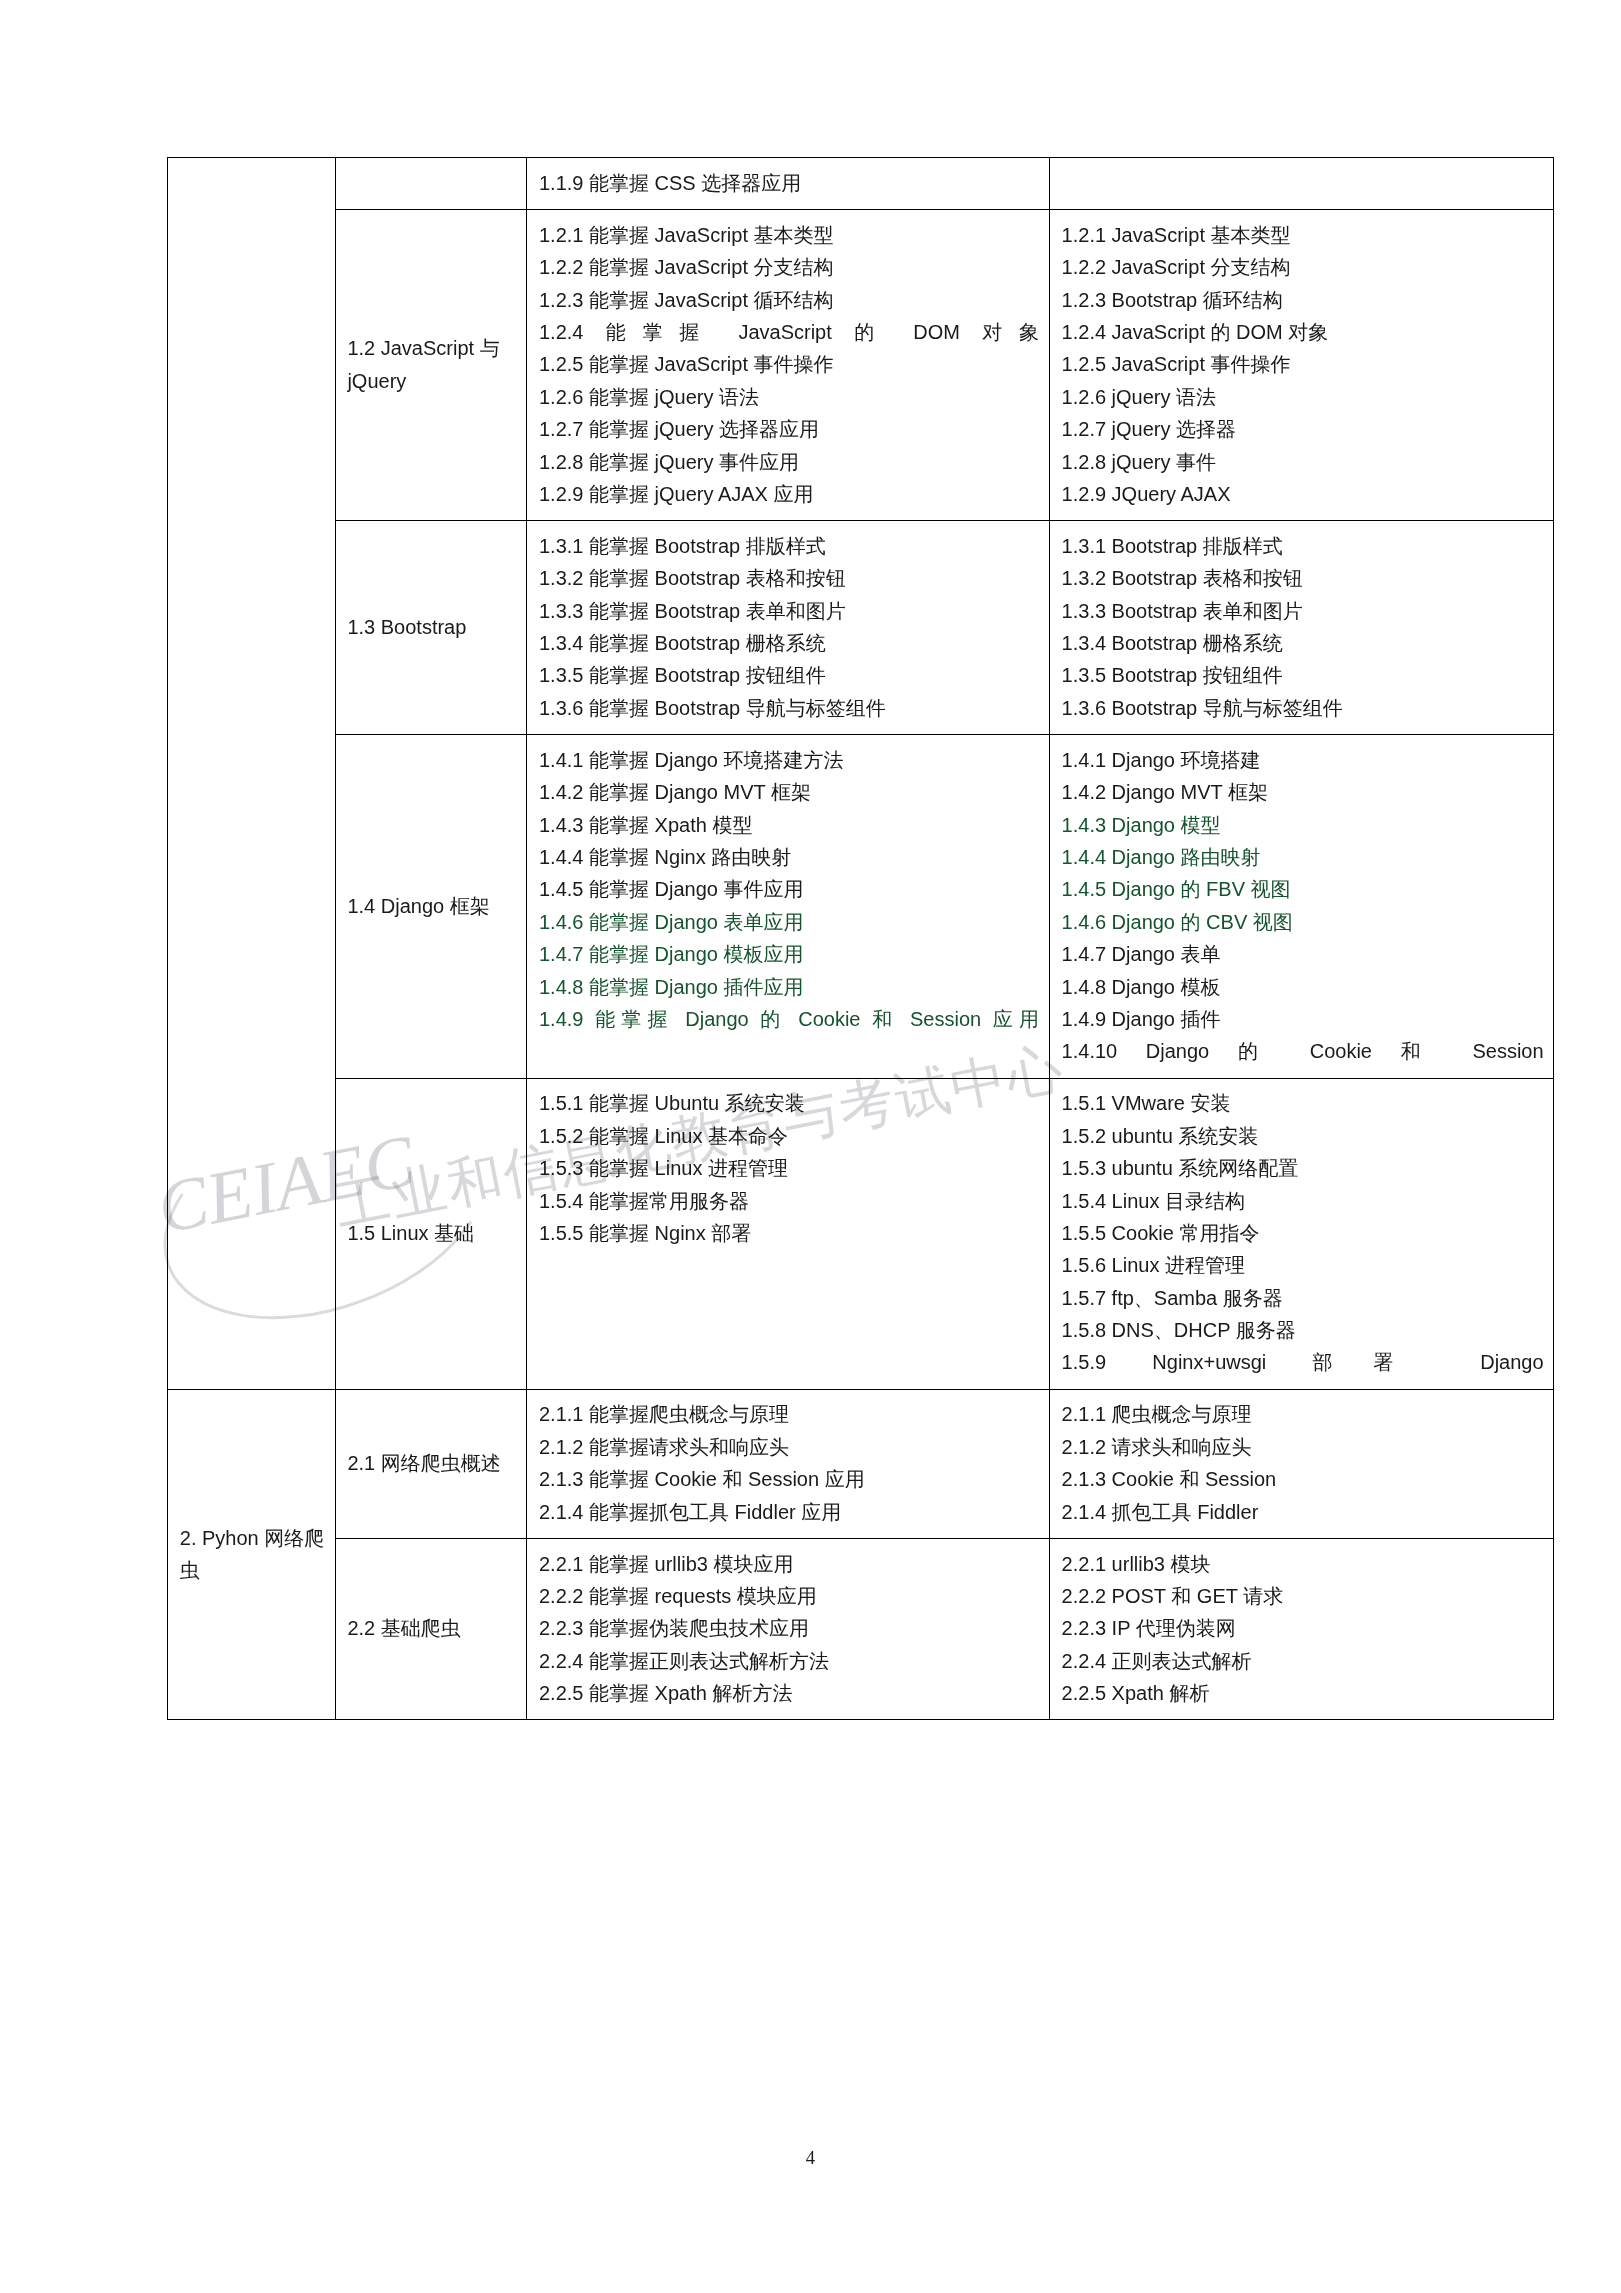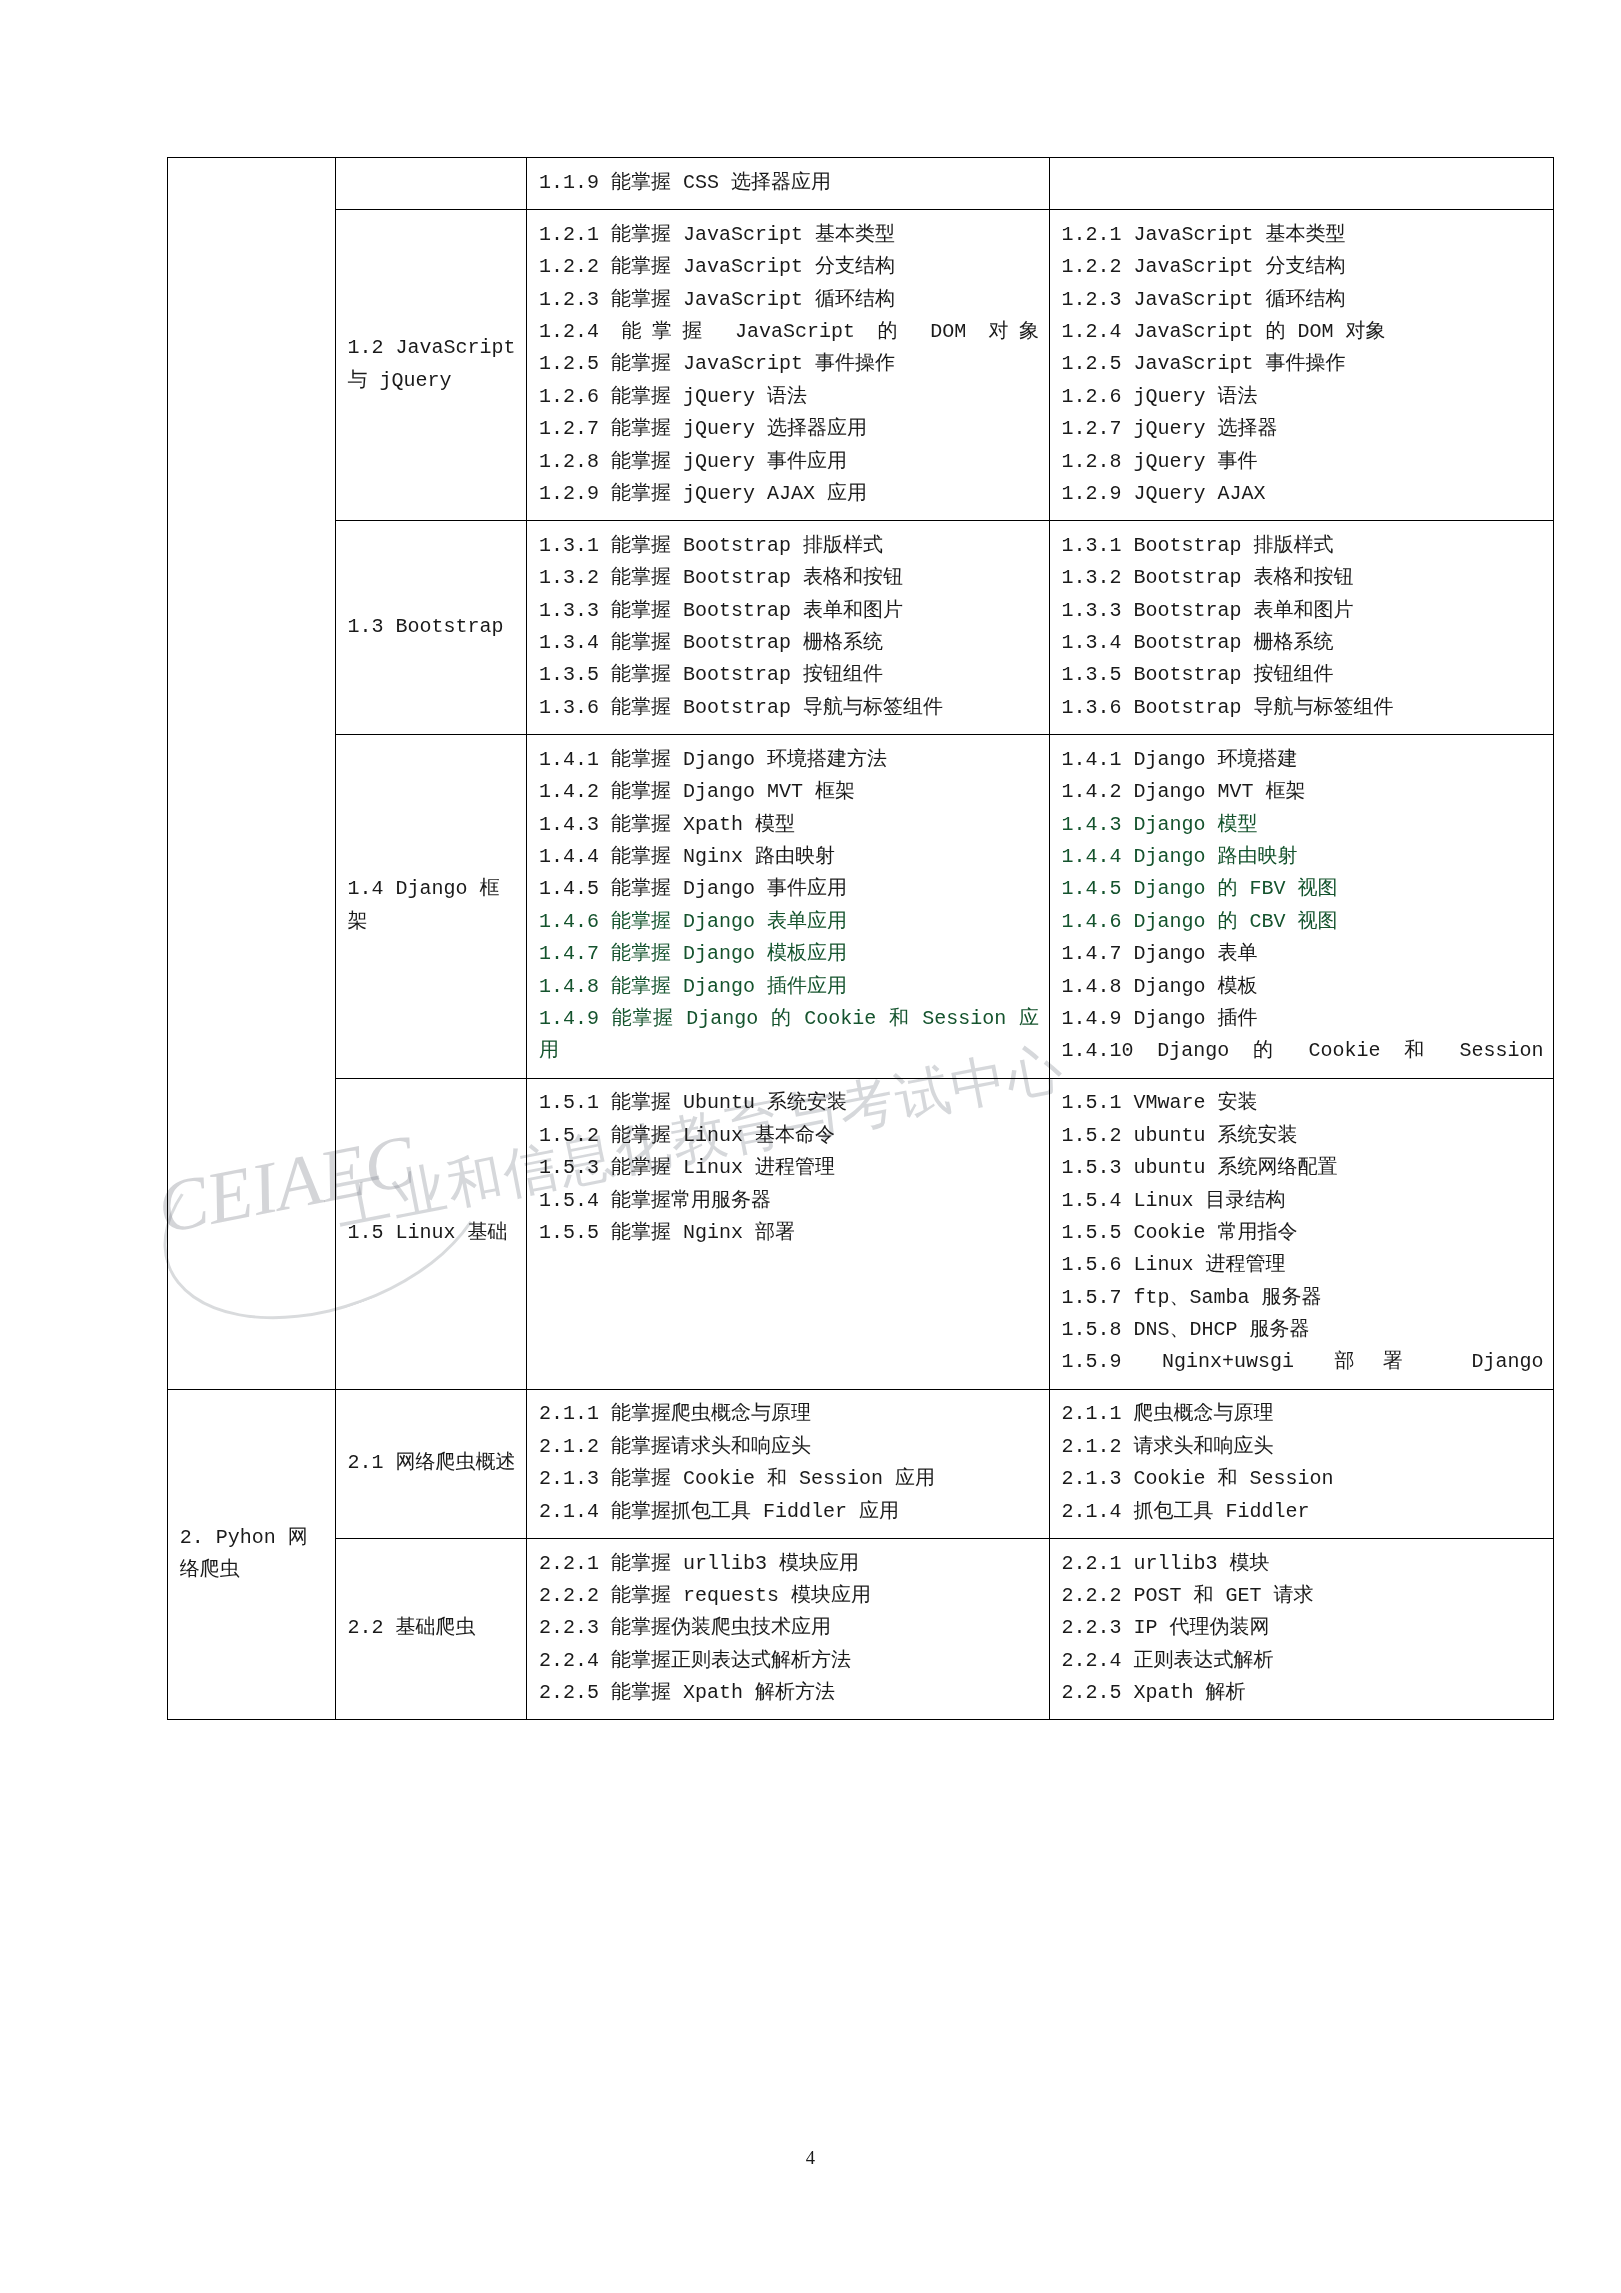--- a/index.html
+++ b/index.html
@@ -28,21 +28,21 @@
     table-layout: fixed;
     position: relative;
     z-index: 2;
   }
   table.doc-table td {
     border: 1.5px solid #000000;
     vertical-align: top;
     padding: 8.8px 9.8px 9.8px 11.8px;
     font-size: 20px;
     line-height: 1.62;
-    font-family: Liberation Mono, monospace;
+    font-family: Liberation Sans, sans-serif;
     word-wrap: break-word;
   }
   td.col-a { width: 145px; }
   td.col-b { width: 169px; margin-left: 28px; }
   td.col-c { width: 500px; }
   td.col-d { width: 482px; }
 
   .cell-lines div {
     white-space: normal;
   }
@@ -148,21 +148,21 @@
           <div class="justify-line">1.2.4 能掌握 JavaScript 的 DOM 对象</div>
           <div>1.2.5 能掌握 JavaScript 事件操作</div>
           <div>1.2.6 能掌握 jQuery 语法</div>
           <div>1.2.7 能掌握 jQuery 选择器应用</div>
           <div>1.2.8 能掌握 jQuery 事件应用</div>
           <div>1.2.9 能掌握 jQuery AJAX 应用</div>
         </td>
         <td class="col-d cell-lines">
           <div>1.2.1 JavaScript 基本类型</div>
           <div>1.2.2 JavaScript 分支结构</div>
-          <div>1.2.3 JavaScript 循环结构</div>
+          <div>1.2.3 Bootstrap 循环结构</div>
           <div>1.2.4 JavaScript 的 DOM 对象</div>
           <div>1.2.5 JavaScript 事件操作</div>
           <div>1.2.6 jQuery 语法</div>
           <div>1.2.7 jQuery 选择器</div>
           <div>1.2.8 jQuery 事件</div>
           <div>1.2.9 JQuery AJAX</div>
         </td>
       </tr>
 
       <tr>

